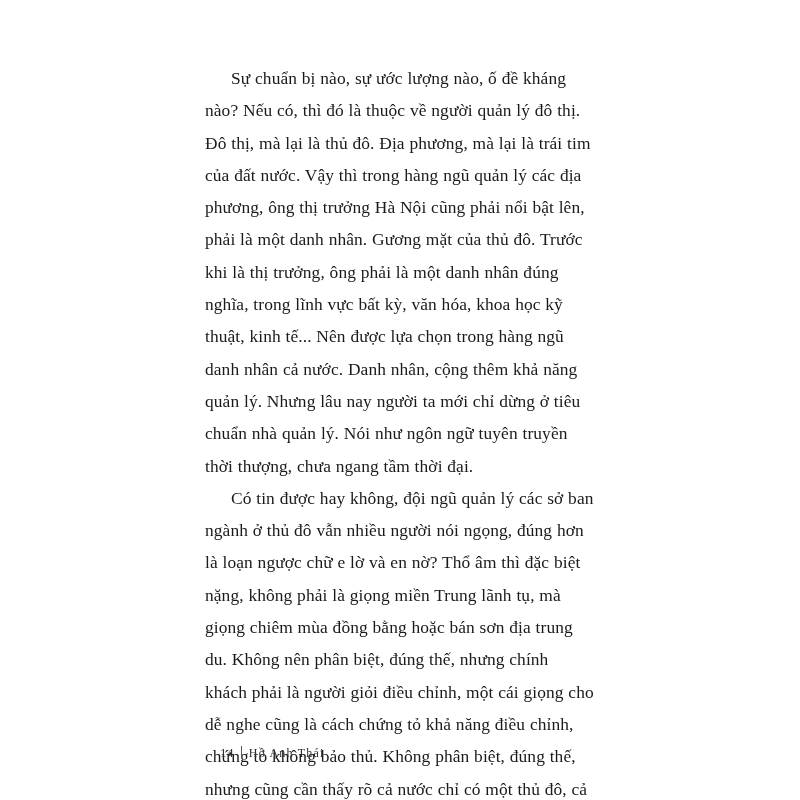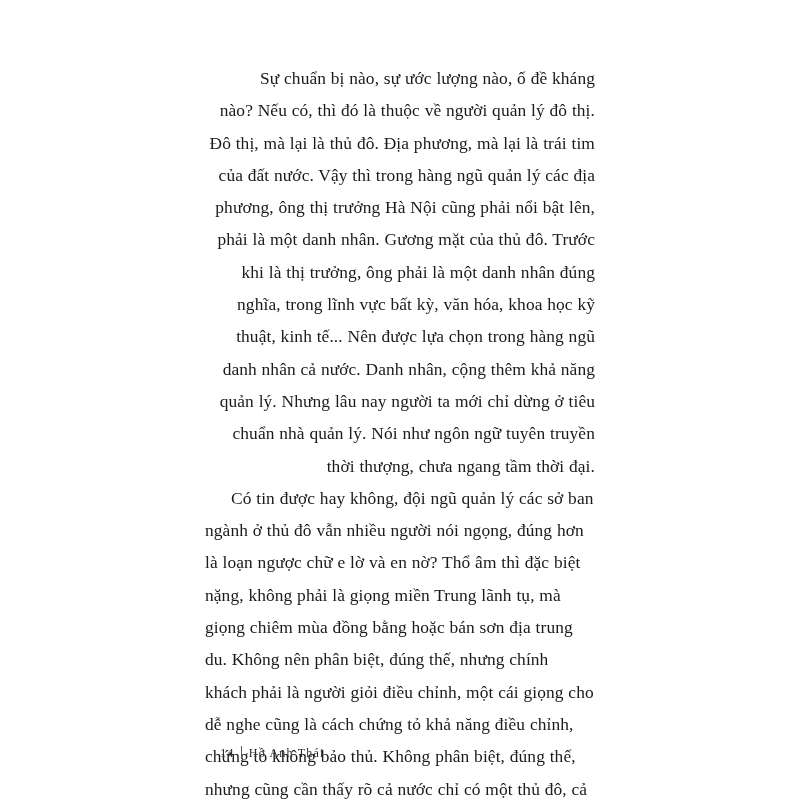--- a/index.html
+++ b/index.html
@@ -34,21 +34,20 @@
     text-align: left;
     letter-spacing: 0.1px;
     word-spacing: 0.3px;
   }
   .para + .para {
     text-indent: 26px;
     margin-top: 0;
   }
   .para:first-child {
     text-indent: 26px;
-    text-align: right;
   }
   .footer {
     position: absolute;
     left: 220px;
     top: 745px;
     width: 400px;
     display: flex;
     align-items: baseline;
     gap: 7px;
     color: #2b2b2b;

